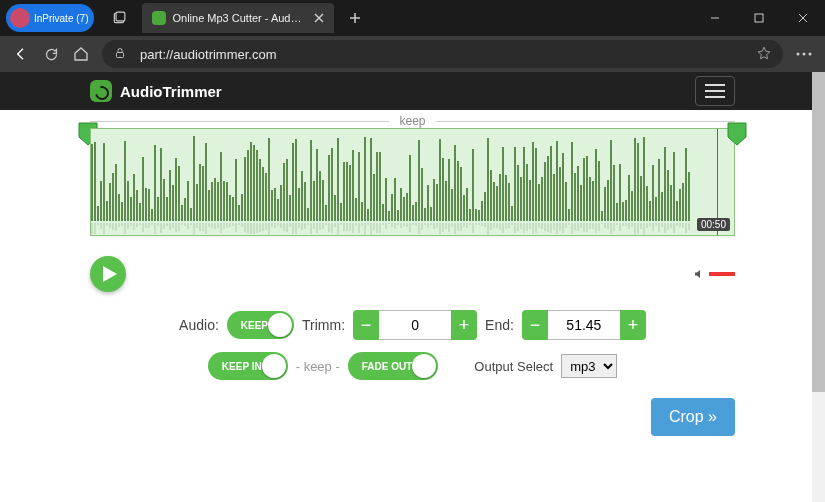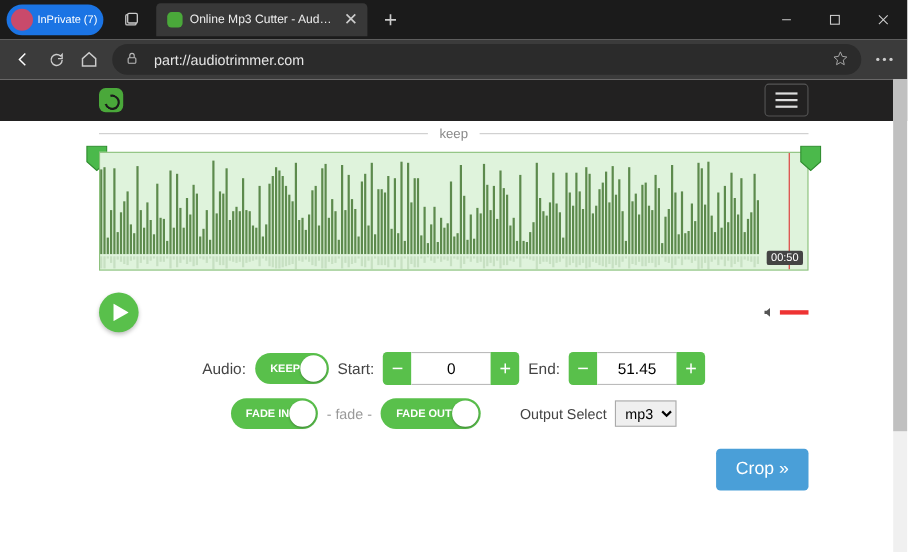--- a/index.html
+++ b/index.html
@@ -37,21 +37,21 @@
 .ham span:before,.ham span:after{content:"";position:absolute;width:20px;height:2px;background:#ddd;left:0}
 .ham span:before{top:-6px}.ham span:after{top:6px}
 
 .content{padding:0 90px}
 .heading{font-size:28px;color:#444;display:flex;align-items:center;margin-top:30px}
 .heading svg{margin-right:10px}
 .divider{display:flex;align-items:center;margin-top:4px}
 .dline{flex:1;height:1px;background:#ccc}
 .dlabel{padding:0 10px;color:#888;font-size:12px}
 
-.waveform-wrap{position:relative;margin-top:10px}
+.waveform-wrap{position:relative;}
 .waveform{height:108px;background:#dff3dc;border:1px solid #8dc17e;position:relative;overflow:hidden}
 .bars{position:absolute;left:0;right:0;bottom:14px;height:94px;display:flex;align-items:flex-end}
 .bar{width:2px;background:#5d8a4d;margin-right:1px}
 .reflect{position:absolute;left:0;right:0;top:94px;height:14px;display:flex;align-items:flex-start;opacity:.45}
 .rbar{width:2px;background:#aac9a3;margin-right:1px}
 .cursor-line{position:absolute;top:0;bottom:0;right:16px;width:1px;background:#d33}
 .time-badge{position:absolute;right:4px;bottom:4px;background:#444;color:#fff;font-size:10px;padding:1px 4px;border-radius:2px}
 .handle{position:absolute;top:-6px;width:20px;height:24px}
 .handle svg path{fill:#4bb94b;stroke:#2e8c2e}
 .handle-l{left:-12px}.handle-r{right:-12px}
@@ -158,20 +158,21 @@
         <circle cx="14" cy="2" r="1.5" fill="#ccc"></circle>
       </svg>
     </div>
 </div>
 
 <div class="site">
 
   <div class="sheader">
     <div class="logo">
       <div class="logo-mark"></div>
+      <span>AudioTrimmer</span>
     </div>
     <div class="ham">
         <span></span>
       </div>
   </div>
 
   <div class="content">
 
     <div class="divider">
       <div class="dline"></div>
@@ -614,41 +615,41 @@
       </div>
     </div>
 
     <div class="controls">
       <span class="lbl">Audio:</span>
       <div class="pill">
         <span>KEEP</span>
         <div class="knob"></div>
       </div>
 
-      <span class="lbl">Start:</span>
+      <span class="lbl">Trimm:</span>
       <div class="numset">
         <div class="sq sq-l">−</div>
         <input class="ninput" value="0" style="">
         <div class="sq sq-r">+</div>
       </div>
 
       <span class="lbl">End:</span>
       <div class="numset">
         <div class="sq sq-l">−</div>
         <input class="ninput" value="51.45" style="">
         <div class="sq sq-r">+</div>
       </div>
     </div>
 
     <div class="controls2">
       <div class="pill">
-        <span>FADE IN</span>
+        <span>KEEP IN</span>
         <div class="knob"></div>
       </div>
-      <span class="fadeg">- fade -</span>
+      <span class="fadeg">- keep -</span>
       <div class="pill">
         <span>FADE OUT</span>
         <div class="knob"></div>
       </div>
       <span style="width:20px"></span>
       <span class="lbl">Output Select</span>
       <select class="sel">
         <option>mp3</option>
       </select>
     </div>

